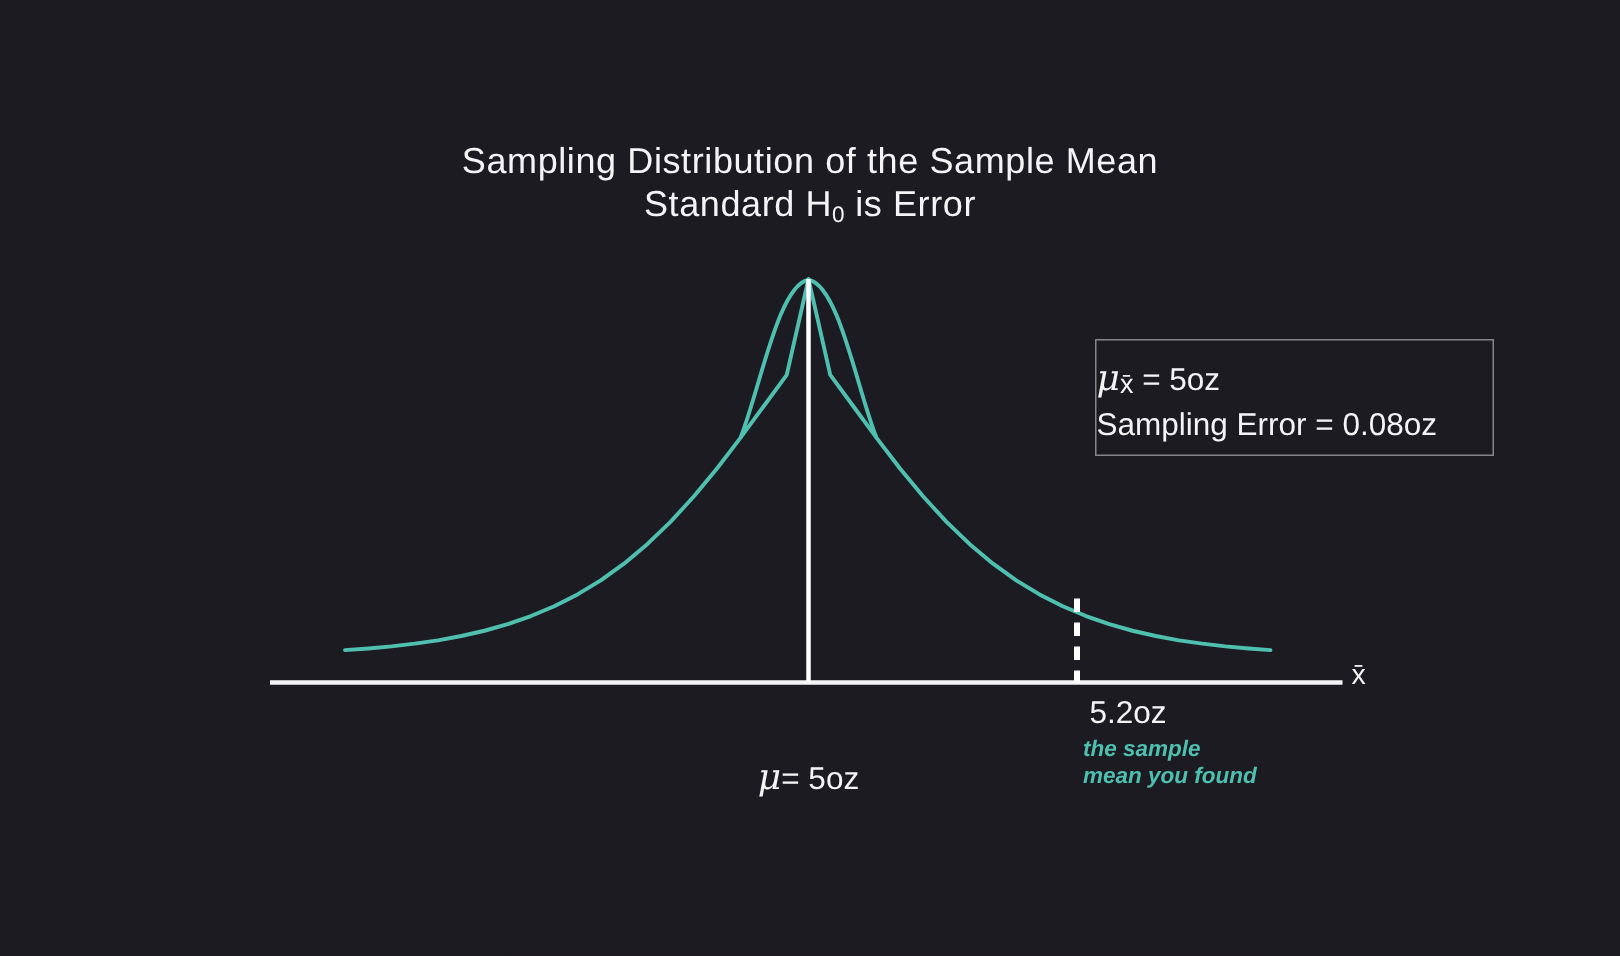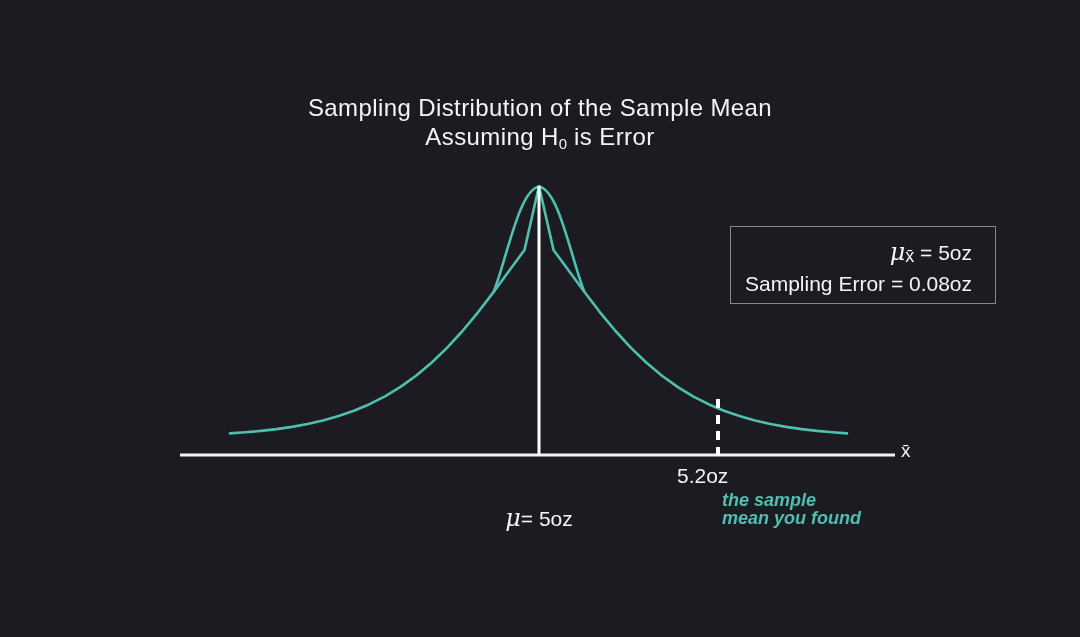--- a/index.html
+++ b/index.html
@@ -57,27 +57,26 @@
     left: 730px;
     top: 226px;
     width: 266px;
     height: 78px;
     border: 1px solid #85858c;
     box-sizing: border-box;
     background: transparent;
   }
   .info-lines {
     position: absolute;
-    left: 14px;
+    left: 0;
     top: 12px;
     color: #f4f4f6;
     font-size: 21px;
     line-height: 27px;
     white-space: nowrap;
-    text-align: right;
   }
   .mu-glyph {
     font-family: "DejaVu Serif", serif;
     font-style: italic;
     font-size: 24px;
     letter-spacing: 0;
   }
   .xbar-sub {
     font-size: 18px;
     vertical-align: -2px;
@@ -101,30 +100,31 @@
     color: #f4f4f6;
     font-size: 21px;
     white-space: nowrap;
     margin-top: 40px;
   }
   .tick-sample {
     position: absolute;
     left: 677px;
     top: 464px;
     width: 150px;
+    text-align: center;
     color: #f4f4f6;
     font-size: 21px;
     white-space: nowrap;
   }
   .sample-note {
     position: absolute;
     left: 722px;
     top: 491px;
     color: #4fbfb0;
-    font-size: 18px;
+    font-size: 15px;
     font-style: italic;
     font-weight: 600;
     line-height: 18px;
     white-space: nowrap;
   }
 </style>
 </head>
 <body>
 
 <div id="stage">
@@ -150,21 +150,21 @@
 
     <line x1="180" y1="455" x2="895" y2="455" stroke="#f4f4f6" stroke-width="3"></line>
 
     <line x1="539" y1="186" x2="539" y2="455" stroke="#ffffff" stroke-width="3"></line>
 
     <line x1="718" y1="399" x2="718" y2="455" stroke="#ffffff" stroke-width="4" stroke-dasharray="9 7"></line>
   </svg>
 
   <div class="chart-title">
     <span>Sampling Distribution of the Sample Mean</span>
-    <span class="line2"><span>Assuming H</span><sub class="sub0">0</sub><span> is Error</span></span>
+    <span class="line2"><span>Standard H</span><sub class="sub0">0</sub><span> is Error</span></span>
   </div>
 
   <div class="info-box">
     <div class="info-lines">
       <div>
         <span class="mu-glyph">μ</span><span class="xbar-sub">x̄</span><span> = 5oz</span>
       </div>
       <div>Sampling Error = 0.08oz</div>
     </div>
   </div>

